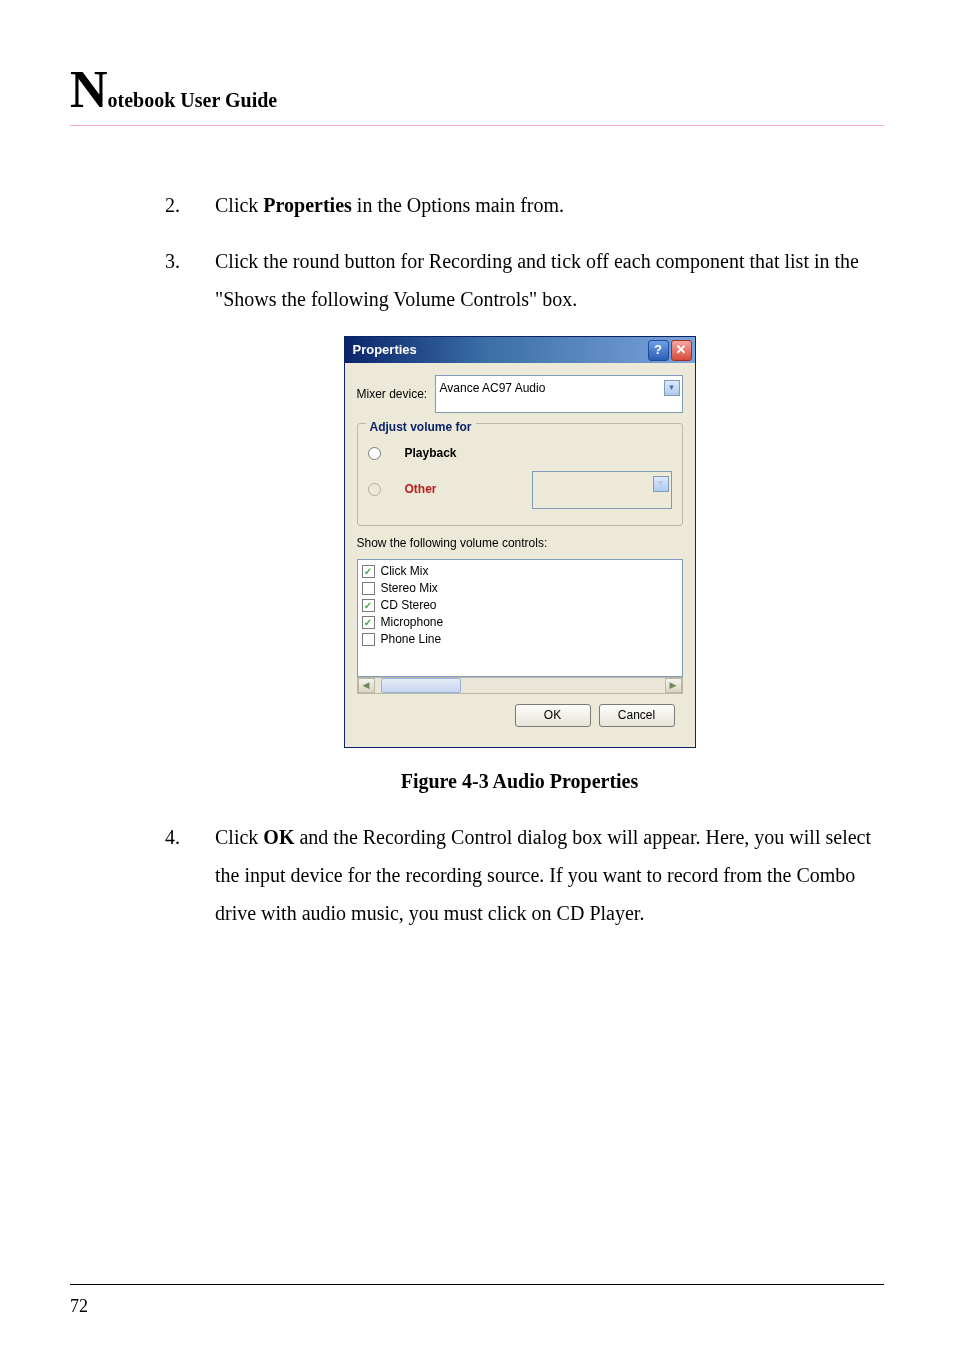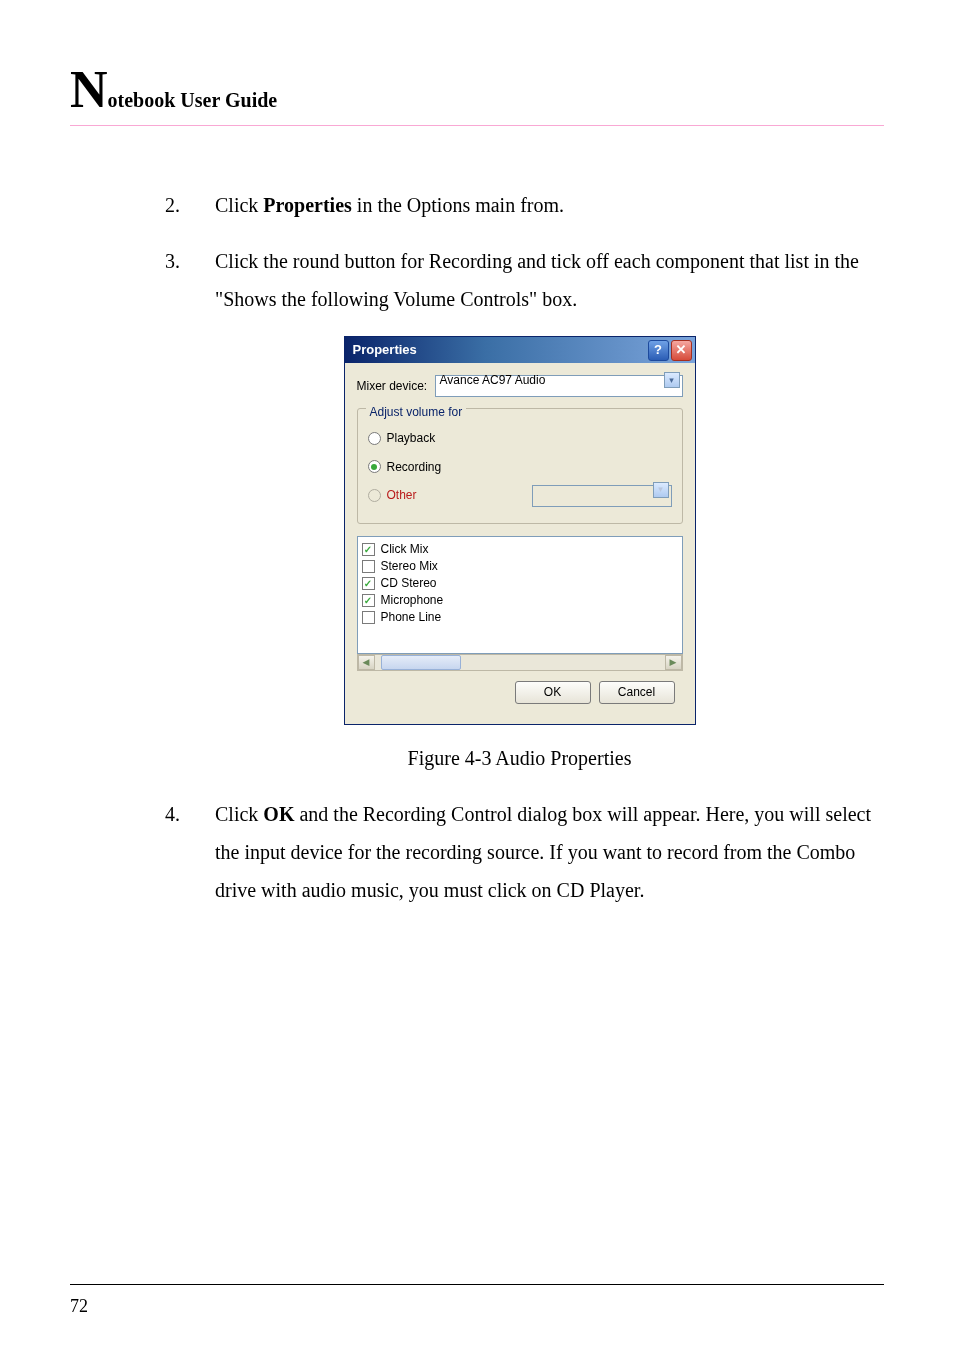--- a/index.html
+++ b/index.html
@@ -43,21 +43,21 @@
   }
   .step-body { flex: 1; }
   .bold { font-weight: bold; }
   .figure-wrap {
     display: flex;
     justify-content: center;
     margin: 8px 0 14px 0;
   }
   .figure-caption {
     text-align: center;
-    font-weight: normal;
+    font-weight: bold;
     font-size: 20px;
     margin-bottom: 18px;
   }
 
   
   .dialog {
     width: 352px;
     border: 1px solid #0a246a;
     background: #ece9d8;
     font-family: Tahoma, Arial, sans-serif;
@@ -81,39 +81,39 @@
     font-weight: bold;
     font-size: 13px;
     font-family: Tahoma, sans-serif;
   }
   .tb-help { background: linear-gradient(#6fa1e6,#2b5db5); color:#fff; border:1px solid #1d4a9d;}
   .tb-close { background: linear-gradient(#f5a7a0,#d64b3a); color:#fff; border:1px solid #a52e1f;}
   .dialog-body { padding: 12px 12px 10px 12px; }
   .row { display:flex; align-items:center; margin-bottom:10px;justify-content:space-between; }
   .label { width: 78px; }
   .combo {
-    flex:1; height:22px; border:1px solid #7f9db9; background:#fff;
+    flex:1; height:38px; border:1px solid #7f9db9; background:#fff;
     display:flex; align-items:center; padding:0 2px 12px 4px;
   }
   .combo.disabled { background:#ece9d8; color:#888; }
   .combo-arrow {
     width:16px; height:16px; background:linear-gradient(#dbeaff,#aecaf0);
     border:1px solid #7f9db9; display:flex; align-items:center; justify-content:center;
     font-size:9px; color:#4a6a99;
   }
   .combo-text { flex:1; }
   .groupbox {
     border:1px solid #bdb8a6; border-radius:3px; padding:12px 10px 10px 10px;
-    margin: 6px 0 12px 0; position:relative;
+    margin: 6px 0 4px 0; position:relative;font-weight:bold;
   }
   .groupbox-title {
     position:absolute; top:-8px; left:8px; background:#ece9d8; padding:0 4px;
     color:#0a246a; font-size:12px;
   }
-  .radio-row { display:flex; align-items:center; margin:6px 0; gap:6px; }
+  .radio-row { display:flex; align-items:center; margin:6px 0; gap:24px; }
   .radio {
     width:13px; height:13px; border:1px solid #7a7a7a; border-radius:50%; background:#fff;
     display:flex; align-items:center; justify-content:center;
   }
   .radio.checked::after { content:""; width:6px; height:6px; border-radius:50%; background:#39a93b; }
   .radio.disabled { background:#ece9d8; border-color:#b0ada0; }
   .disabled-text { color:#b91c1c; }
   .list-label { margin: 6px 0 4px 0; }
   .listbox {
     border:1px solid #7f9db9; background:#fff; height:118px; padding:3px 4px;
@@ -196,34 +196,31 @@
           </div>
         </div>
 
         <div class="groupbox">
           <div class="groupbox-title">Adjust volume for</div>
           <div class="radio-row">
             <div class="radio"></div>
             <span>Playback</span>
           </div>
           <div class="radio-row">
-            <div class="radio checked"></div>
-            <span>Recording</span>
-          </div>
-          <div class="radio-row">
             <div class="radio disabled"></div>
             <span class="disabled-text">Other</span>
             <div style="flex:1"></div>
             <div class="combo disabled" style="width:140px;flex:0 0 140px">
               <div class="combo-text"></div>
               <div class="combo-arrow" style="color:#b8c6de">▾</div>
             </div>
           </div>
         </div>
 
+        <div class="list-label">Show the following volume controls:</div>
         <div class="listbox">
           <div class="chk-row">
             <div class="chk">✓</div>
             <span>Click Mix</span>
           </div>
           <div class="chk-row">
             <div class="chk"></div>
             <span>Stereo Mix</span>
           </div>
           <div class="chk-row">

